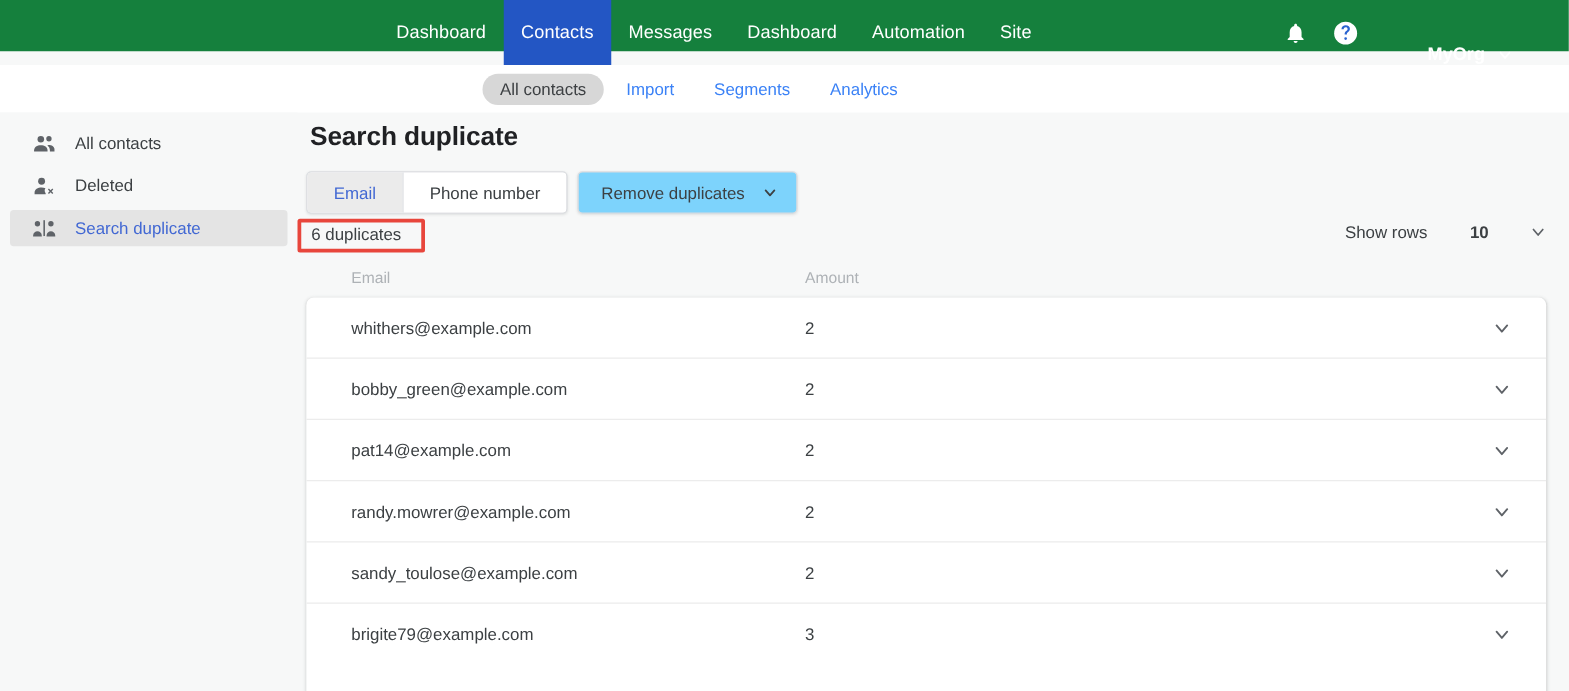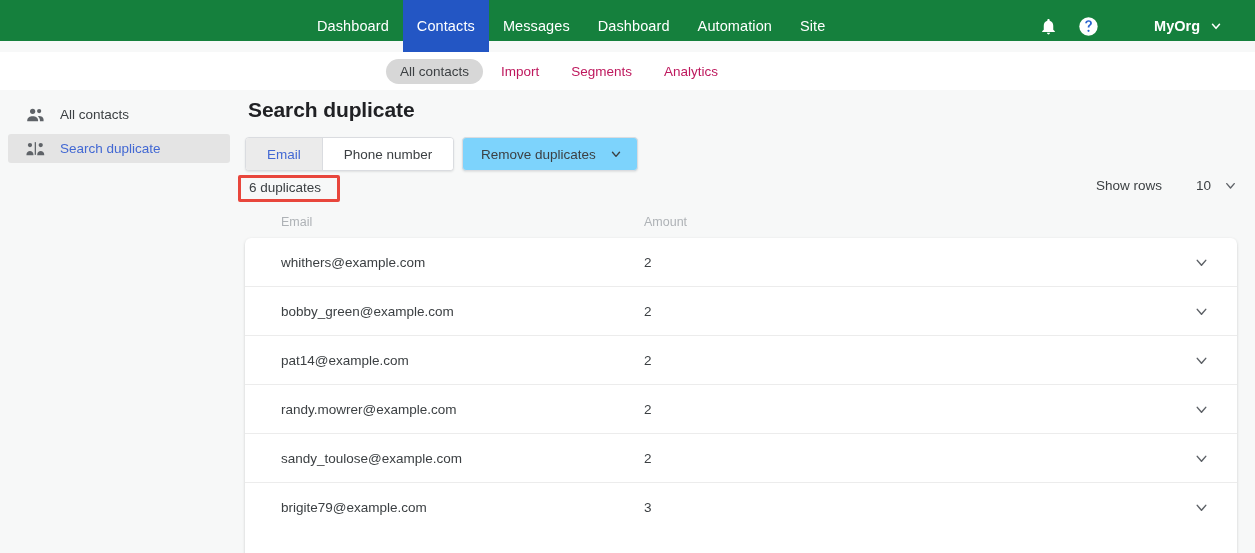--- a/index.html
+++ b/index.html
@@ -22,21 +22,21 @@
     display: flex; align-items: center;
     padding: 0 14px;
     color: #ffffff;
     font-size: 14.5px;
     letter-spacing: .1px;
     white-space: nowrap;
     cursor: pointer;
   }
   .topnav-item.active { background: #2356c4; }
 
-  .top-right { position: absolute; right: 4px; top: 0; height: 52px; display: flex; align-items: center; }
+  .top-right { position: absolute; right: 16px; top: 0; height: 52px; display: flex; align-items: flex-end; }
   .icon-btn {
     width: 40px; height: 52px;
     display: flex; align-items: center; justify-content: center;
     cursor: pointer;
   }
   .org {
     display: flex; align-items: center; gap: 9px;
     color: #ffffff; font-size: 14.5px; font-weight: bold;
     margin-left: 46px; margin-right: 28px;
     cursor: pointer;
@@ -46,21 +46,21 @@
   
   .subnav {
     position: absolute; top: 52px; left: 0;
     width: 1255px; height: 38px;
     background: #ffffff;
     display: flex; align-items: center;
   }
   .subnav-inner { position: absolute; left: 386px; display: flex; align-items: center; gap: 4px; }
   .subnav-item {
     font-size: 13.5px;
-    color: #be185d;
+    color: #3b82f6;
     padding: 5px 14px;
     border-radius: 13px;
     white-space: nowrap;
     cursor: pointer;
   }
   .subnav-item.active { background: #d7d7d7; color: #3d4043; }
 
   
   .sidebar {
     position: absolute; top: 90px; left: 0;
@@ -143,21 +143,21 @@
   }
 
   .showrows {
     position: absolute; right: 17px; top: 88px;
     display: flex; align-items: center;
     font-size: 13.5px; color: #3c4043;
     cursor: pointer;
     gap: 12px;
   }
   .showrows .label { margin-right: 22px; white-space: nowrap; }
-  .showrows .value { font-weight: normal; }
+  .showrows .value { font-weight: bold; margin-right: 20px; }
 
   .col-headers { position: absolute; left: 0; top: 125px; width: 1017px; height: 20px; }
   .col-h {
     position: absolute;
     font-size: 12.5px; color: #aeb2b6;
   }
   .col-h.email { left: 43px; top: 0; }
   .col-h.amount { left: 406px; top: 0; }
 
   .card {
@@ -258,20 +258,30 @@
       <svg width="19" height="15" viewBox="0 0 24 18" fill="#5f6368">
         <circle cx="8.4" cy="5.0" r="3.3"></circle>
         <circle cx="16.6" cy="4.6" r="2.7"></circle>
         <path d="M1.6 16.4c0-3.3 3.1-5.2 6.8-5.2s6.8 1.9 6.8 5.2v1.1H1.6z"></path>
         <path d="M16.2 10.9c3.0 0 6.0 1.5 6.0 4.3v2.3h-4.6v-1.1c0-2.2-1.0-3.9-2.6-5.0.4-.1.8-.5 1.2-.5z"></path>
       </svg>
     </span>
     <span class="side-label">All contacts</span>
   </div>
 
+  <div class="side-item">
+    <span class="side-ico">
+      <svg width="19" height="15" viewBox="0 0 24 18" fill="#5f6368">
+        <circle cx="9.2" cy="4.6" r="3.5"></circle>
+        <path d="M2.1 16.3c0-3.4 3.3-5.3 7.1-5.3 1.4 0 2.8.25 3.9.75-.5.6-.8 1.4-.8 2.3 0 1.0.4 1.9 1.0 2.6v1.0H2.1z"></path>
+        <path d="M16.6 12.0l1.7 1.7 1.7-1.7 1.0 1.0-1.7 1.7 1.7 1.7-1.0 1.0-1.7-1.7-1.7 1.7-1.0-1.0 1.7-1.7-1.7-1.7z"></path>
+      </svg>
+    </span>
+    <span class="side-label">Deleted</span>
+  </div>
 
   <div class="side-item active">
     <span class="side-ico">
       <svg width="19" height="15" viewBox="0 0 24 18" fill="#5f6368">
         <circle cx="5.0" cy="4.6" r="2.7"></circle>
         <path d="M0.6 16.6c0-2.8 2.2-4.4 4.4-4.4s4.4 1.6 4.4 4.4v.9H.6z"></path>
         <rect x="11.0" y="1.0" width="1.6" height="16.0"></rect>
         <circle cx="18.6" cy="4.6" r="2.7"></circle>
         <path d="M14.2 16.6c0-2.8 2.2-4.4 4.4-4.4s4.4 1.6 4.4 4.4v.9h-8.8z"></path>
       </svg>

